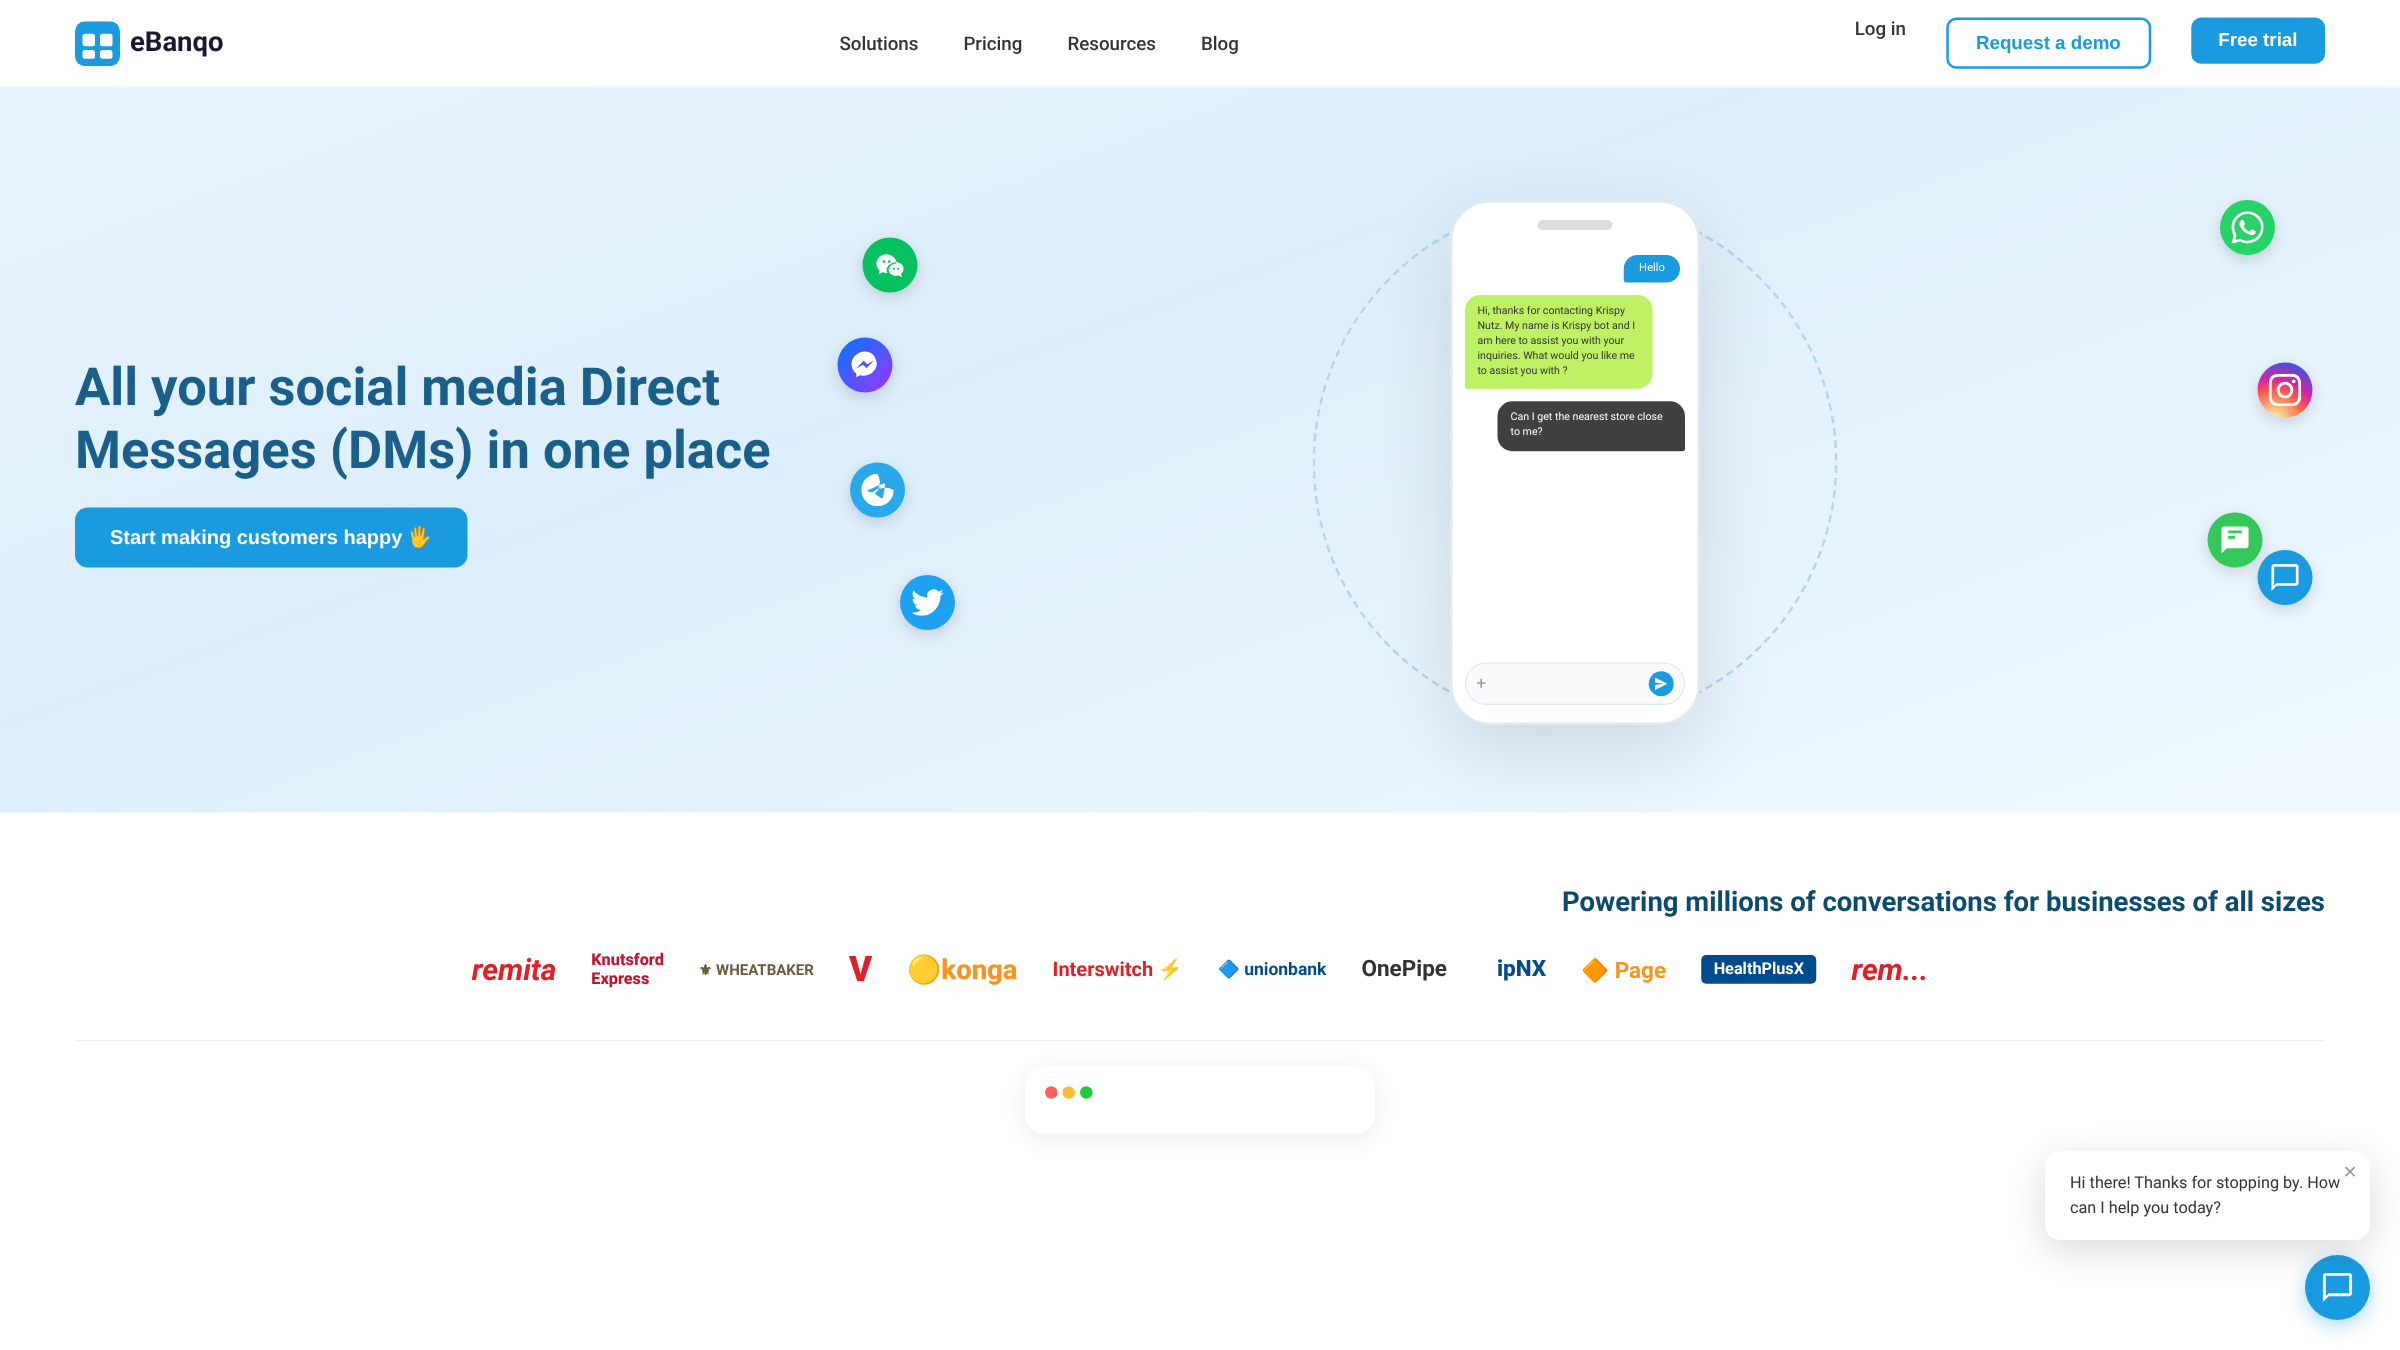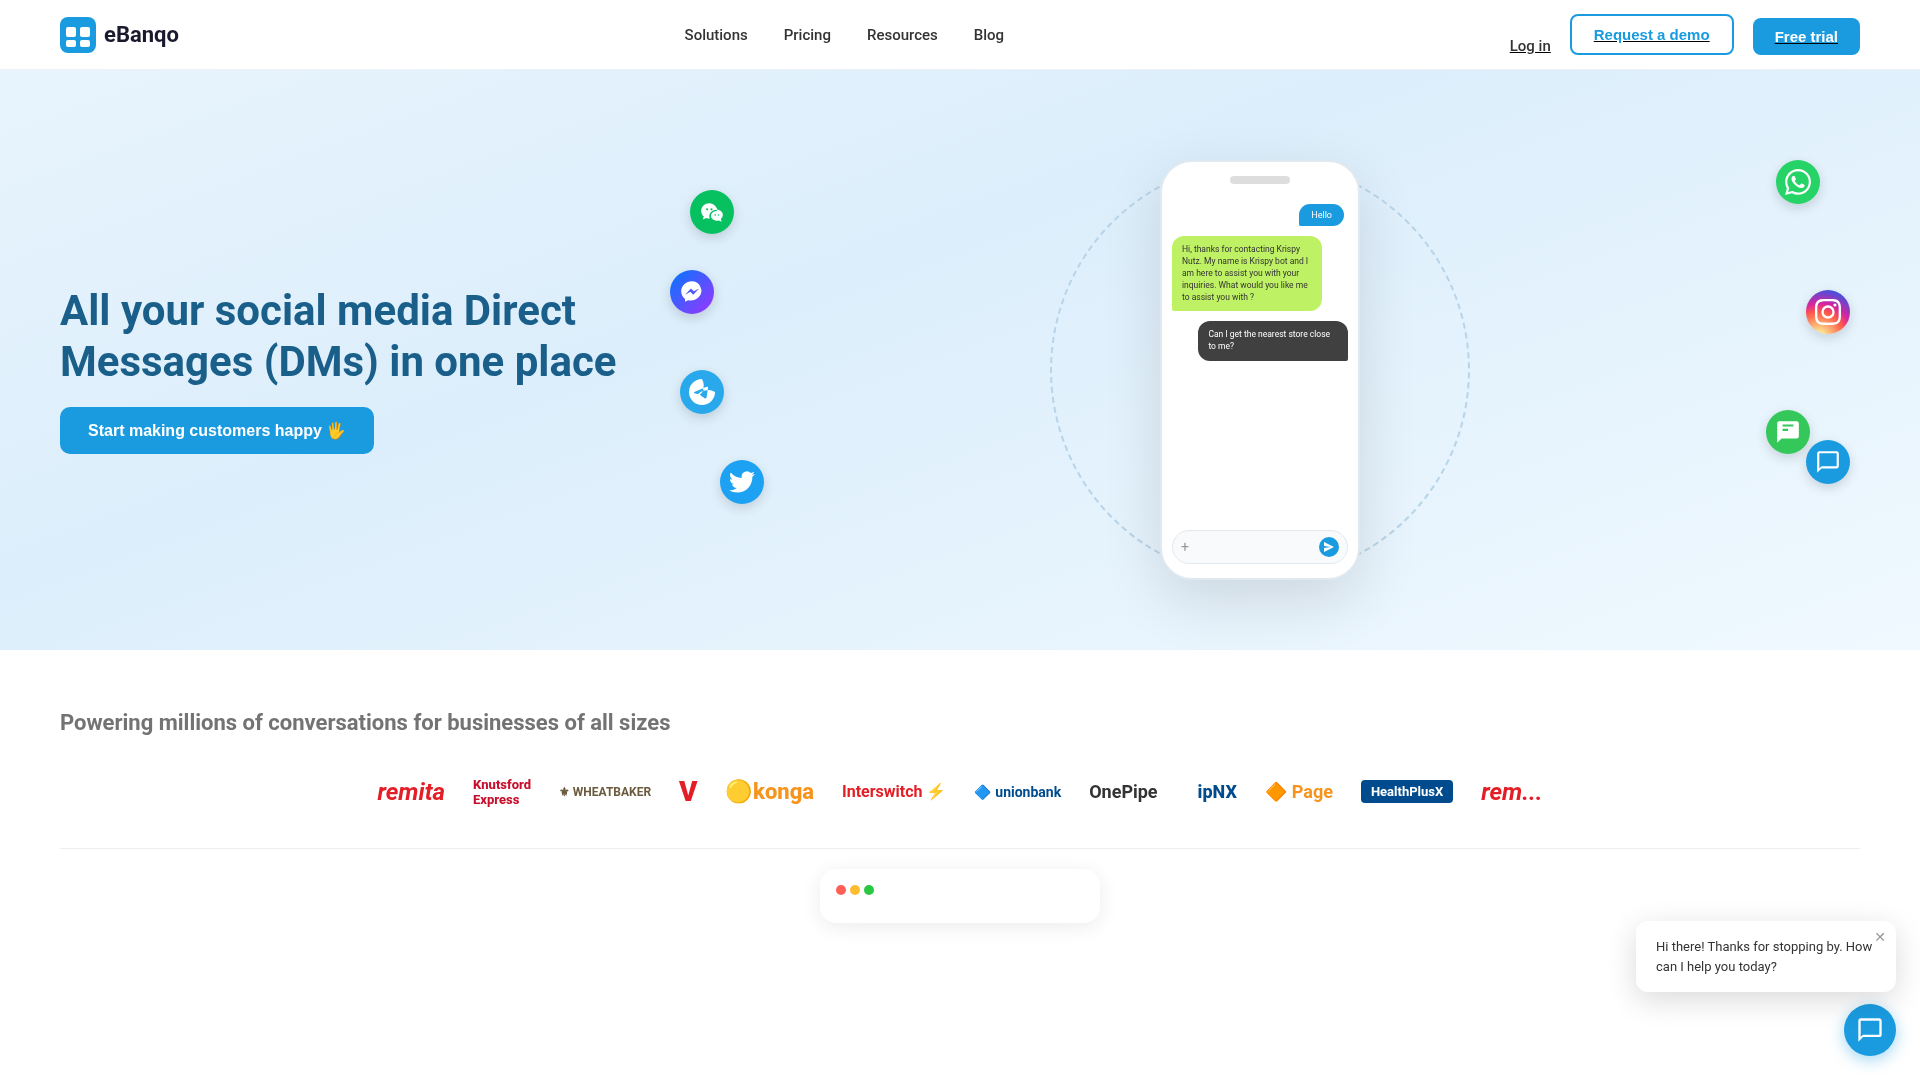--- a/index.html
+++ b/index.html
@@ -9,21 +9,21 @@
     .navbar {
       display: flex; align-items: center; justify-content: space-between;
       padding: 0 60px; height: 70px; background: #fff; border-bottom: 1px solid #eef2f7;
       position: sticky; top: 0; z-index: 100;
     }
     .navbar-logo { display: flex; align-items: center; gap: 8px; text-decoration: none; }
     .logo-icon { width: 36px; height: 36px; }
     .logo-text { font-size: 22px; font-weight: 700; color: #1a1a2e; }
     .nav-links { display: flex; align-items: center; gap: 36px; }
     .nav-link { color: #333; text-decoration: none; font-size: 15px; font-weight: 500; cursor: pointer; }
-    .nav-right { display: flex; align-items: flex-end; gap: 19px; text-decoration: underline; }
+    .nav-right { display: flex; align-items: flex-start; gap: 32px; }
     .btn-login { color: #333; text-decoration: none; font-size: 15px; font-weight: 500; cursor: pointer; }
     .btn-request-demo {
       padding: 10px 22px; border: 2px solid #1a9be0; border-radius: 8px;
       color: #1a9be0; background: #fff; font-size: 15px; font-weight: 600; cursor: pointer;
     }
     .btn-free-trial {
       padding: 10px 22px; border: none; border-radius: 8px;
       background: #1a9be0; color: #fff; font-size: 15px; font-weight: 600; cursor: pointer;
     }
 
@@ -100,22 +100,22 @@
       top: 50%; left: 50%;
       transform: translate(-50%, -50%);
       z-index: 0;
     }
 
     
     .logos-section {
       background: #fff; padding: 60px 60px 40px;
     }
     .logos-title {
-      text-align: left; font-size: 22px; font-weight: 700;
-      color: #737373; margin-bottom: 40px;
+      text-align: right; font-size: 22px; font-weight: 700;
+      color: #0c4a6e; margin-bottom: 24px;
     }
     .logos-row {
       display: flex; align-items: center; justify-content: center;
       gap: 28px; flex-wrap: wrap;
     }
     .logo-item { display: flex; align-items: center; font-weight: 700; font-size: 18px; color: #333; }
 
     
     .divider { height: 1px; background: #eee; margin: 0 60px; }
 

